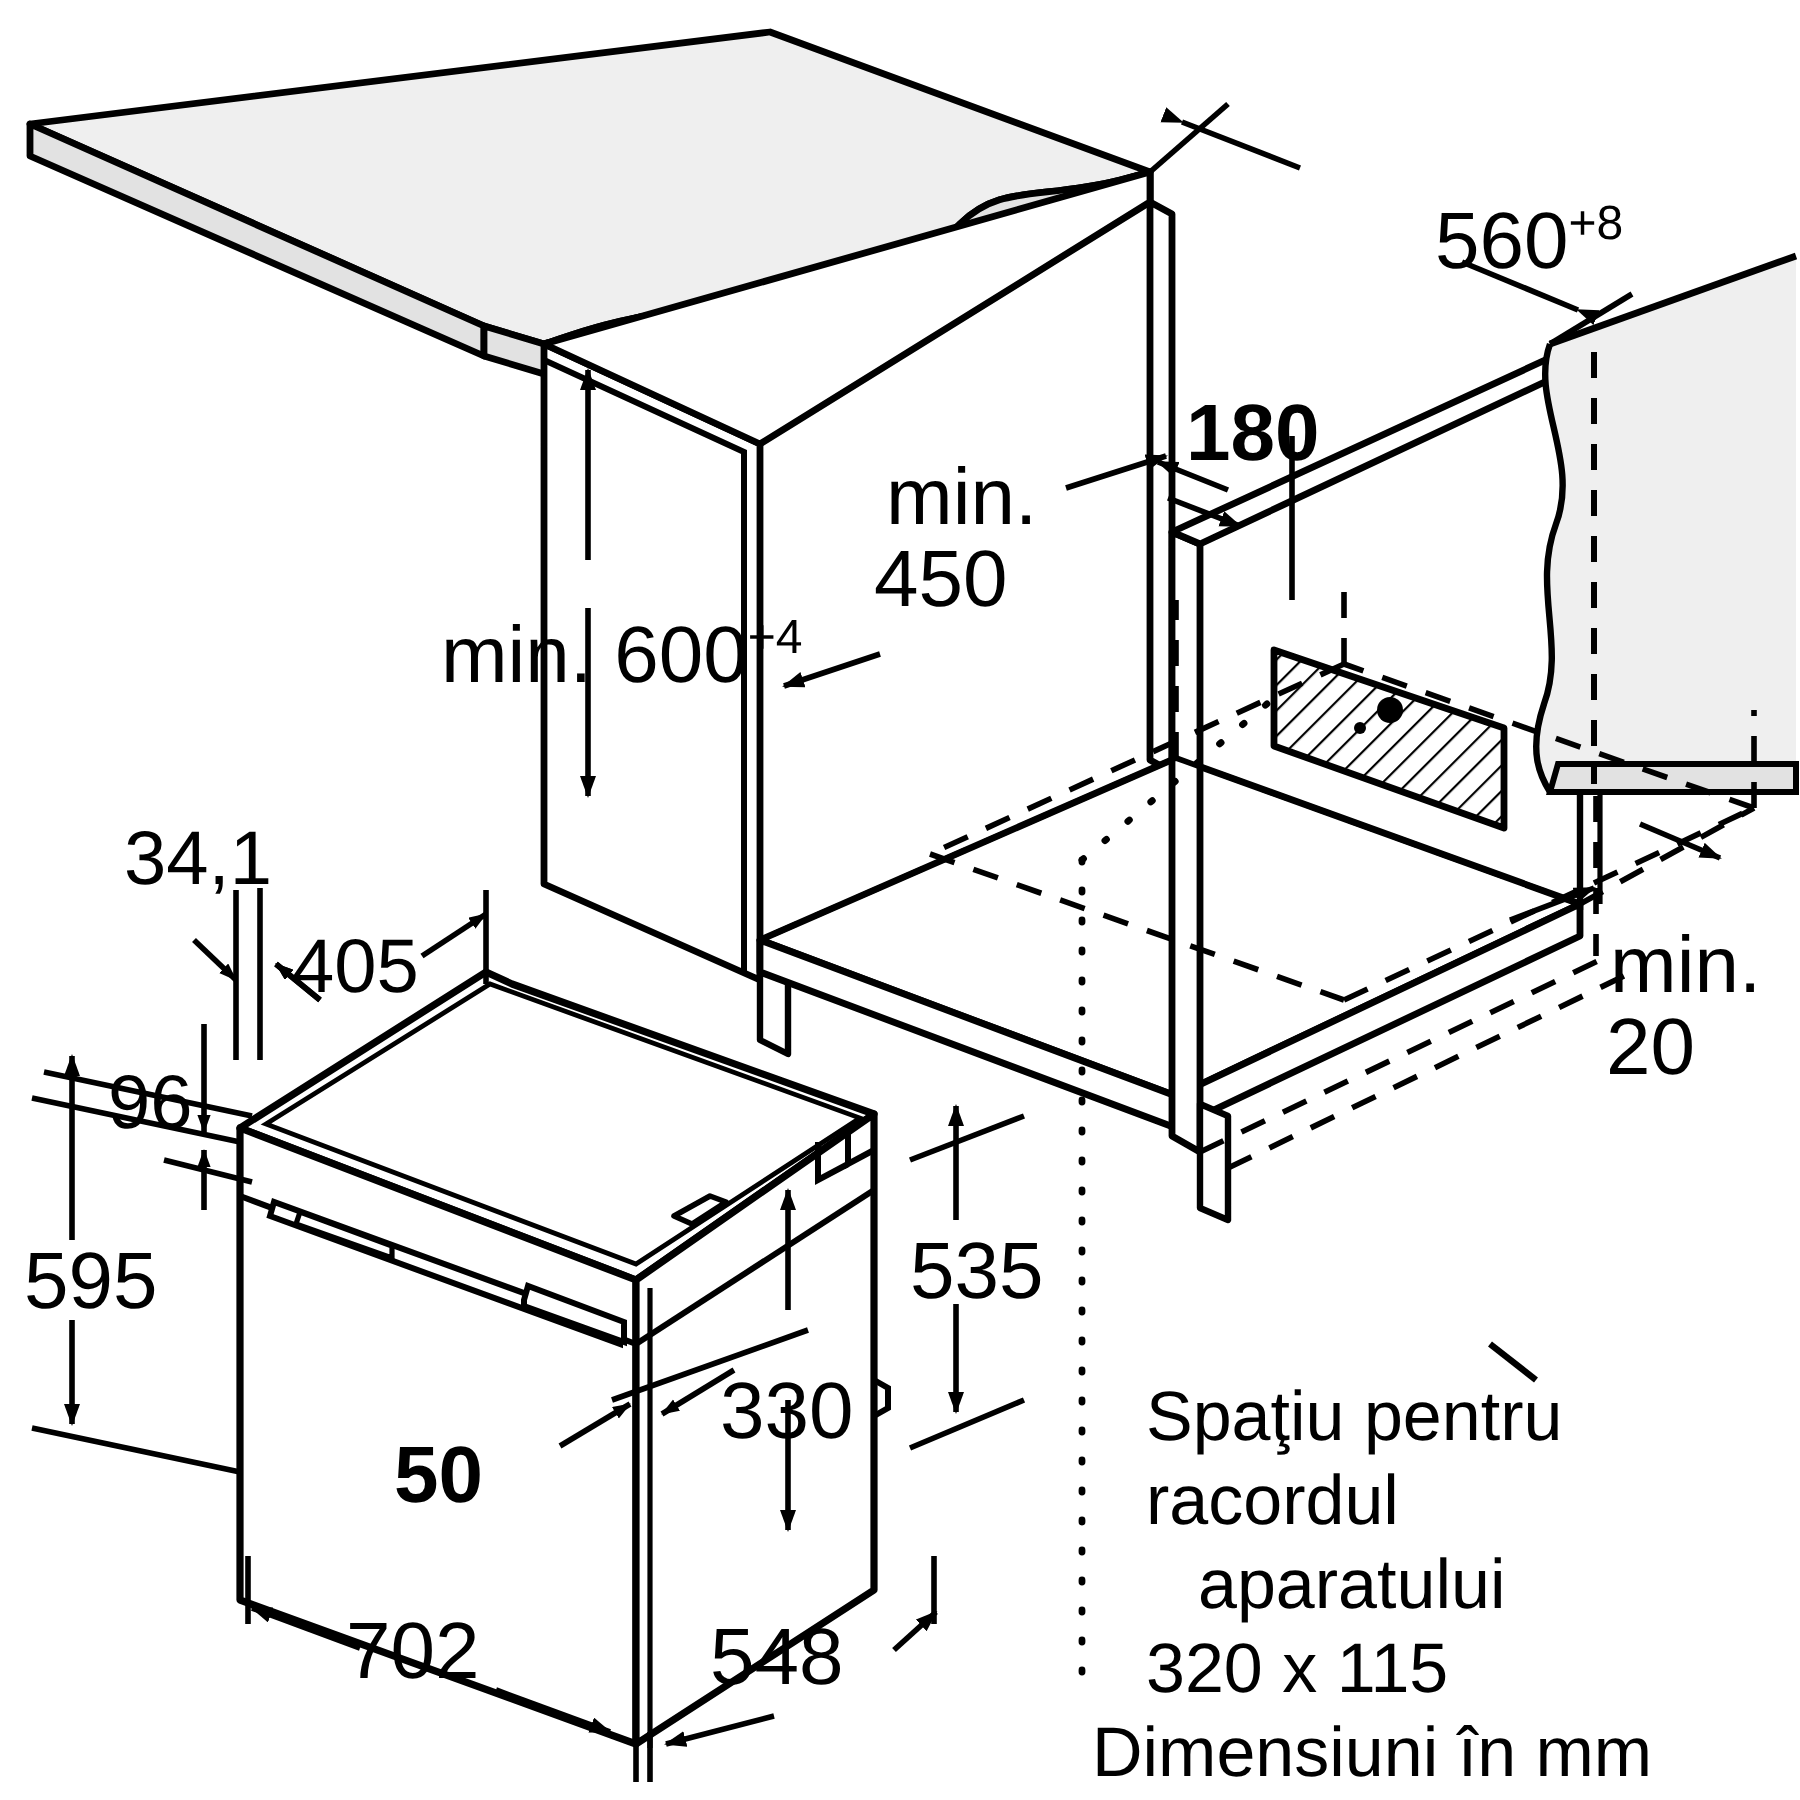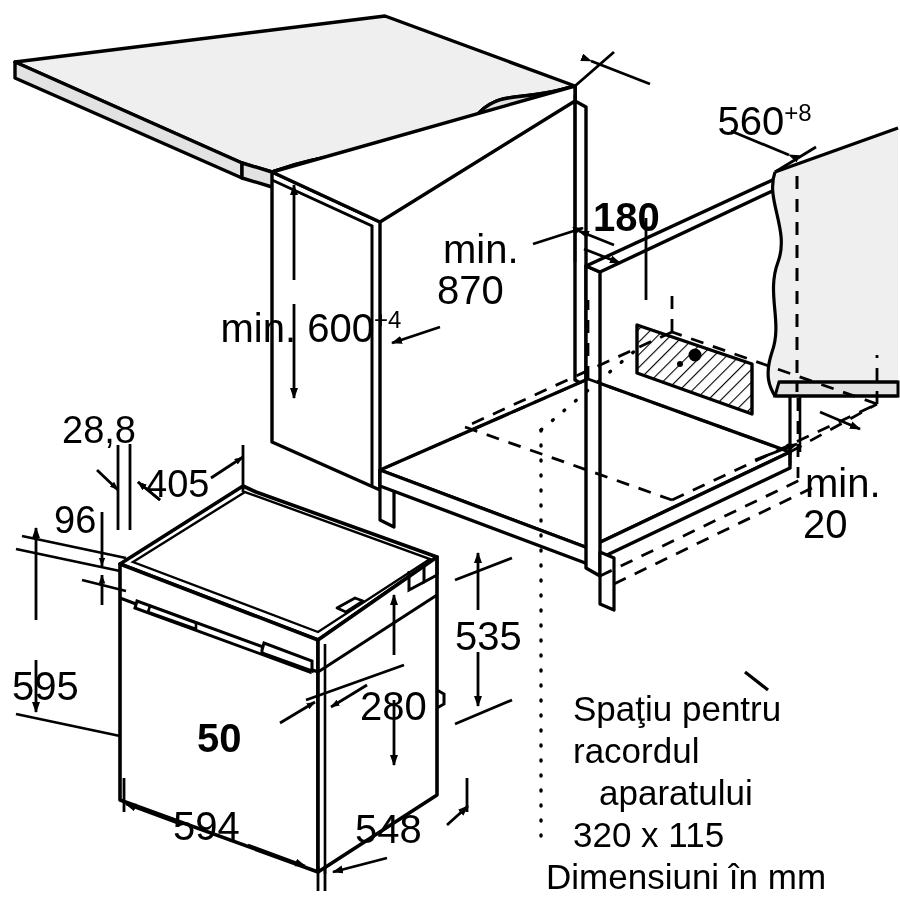--- a/index.html
+++ b/index.html
@@ -281,42 +281,42 @@
 
   <div class="dimtext" style="left:673px; top:58px; font-size:40px;">
     <span>560</span><span class="sup">+8</span>
   </div>
 
   <div class="dimtext" style="left:176px; top:265px; font-size:40px;">
     <span>min. 600</span><span class="sup">+4</span>
   </div>
 
   <div class="dimtext" style="left:443px; top:228px; font-size:40px;">min.</div>
-  <div class="dimtext" style="left:437px; top:269px; font-size:40px;">870</div>
+  <div class="dimtext" style="left:437px; top:269px; font-size:40px;">450</div>
 
   <div class="dimtext" style="left:593px; top:196px; font-size:40px;font-weight:bold;">180</div>
 
   <div class="dimtext" style="left:805px; top:462px; font-size:40px;">min.</div>
   <div class="dimtext" style="left:803px; top:503px; font-size:40px;">20</div>
 
-  <div class="dimtext" style="left:62px; top:410px; font-size:38px;">28,8</div>
+  <div class="dimtext" style="left:62px; top:410px; font-size:38px;">34,1</div>
 
   <div class="dimtext" style="left:146px; top:464px; font-size:38px;">405</div>
 
-  <div class="dimtext" style="left:54px; top:500px; font-size:38px;">96</div>
-
-  <div class="dimtext" style="left:12px; top:620px; font-size:40px;margin-top:45px;">595</div>
+  <div class="dimtext" style="left:54px; top:532px; font-size:38px;">96</div>
+
+  <div class="dimtext" style="left:12px; top:620px; font-size:40px;">595</div>
 
   <div class="dimtext" style="left:455px; top:615px; font-size:40px;">535</div>
 
-  <div class="dimtext" style="left:360px; top:685px; font-size:40px;">280</div>
+  <div class="dimtext" style="left:360px; top:685px; font-size:40px;">330</div>
 
   <div class="dimtext" style="left:197px; top:717px; font-size:40px;font-weight:bold;">50</div>
 
-  <div class="dimtext" style="left:173px; top:805px; font-size:40px;">594</div>
+  <div class="dimtext" style="left:173px; top:805px; font-size:40px;">702</div>
 
   <div class="dimtext" style="left:355px; top:808px; font-size:40px;">548</div>
 
   <div class="caption" style="left:573px; top:688px;">Spaţiu pentru</div>
   <div class="caption" style="left:573px; top:730px;">racordul</div>
   <div class="caption" style="left:599px; top:772px;">aparatului</div>
   <div class="caption" style="left:573px; top:814px;">320 x 115</div>
   <div class="caption" style="left:546px; top:856px;">Dimensiuni în mm</div>
 
 </div>

